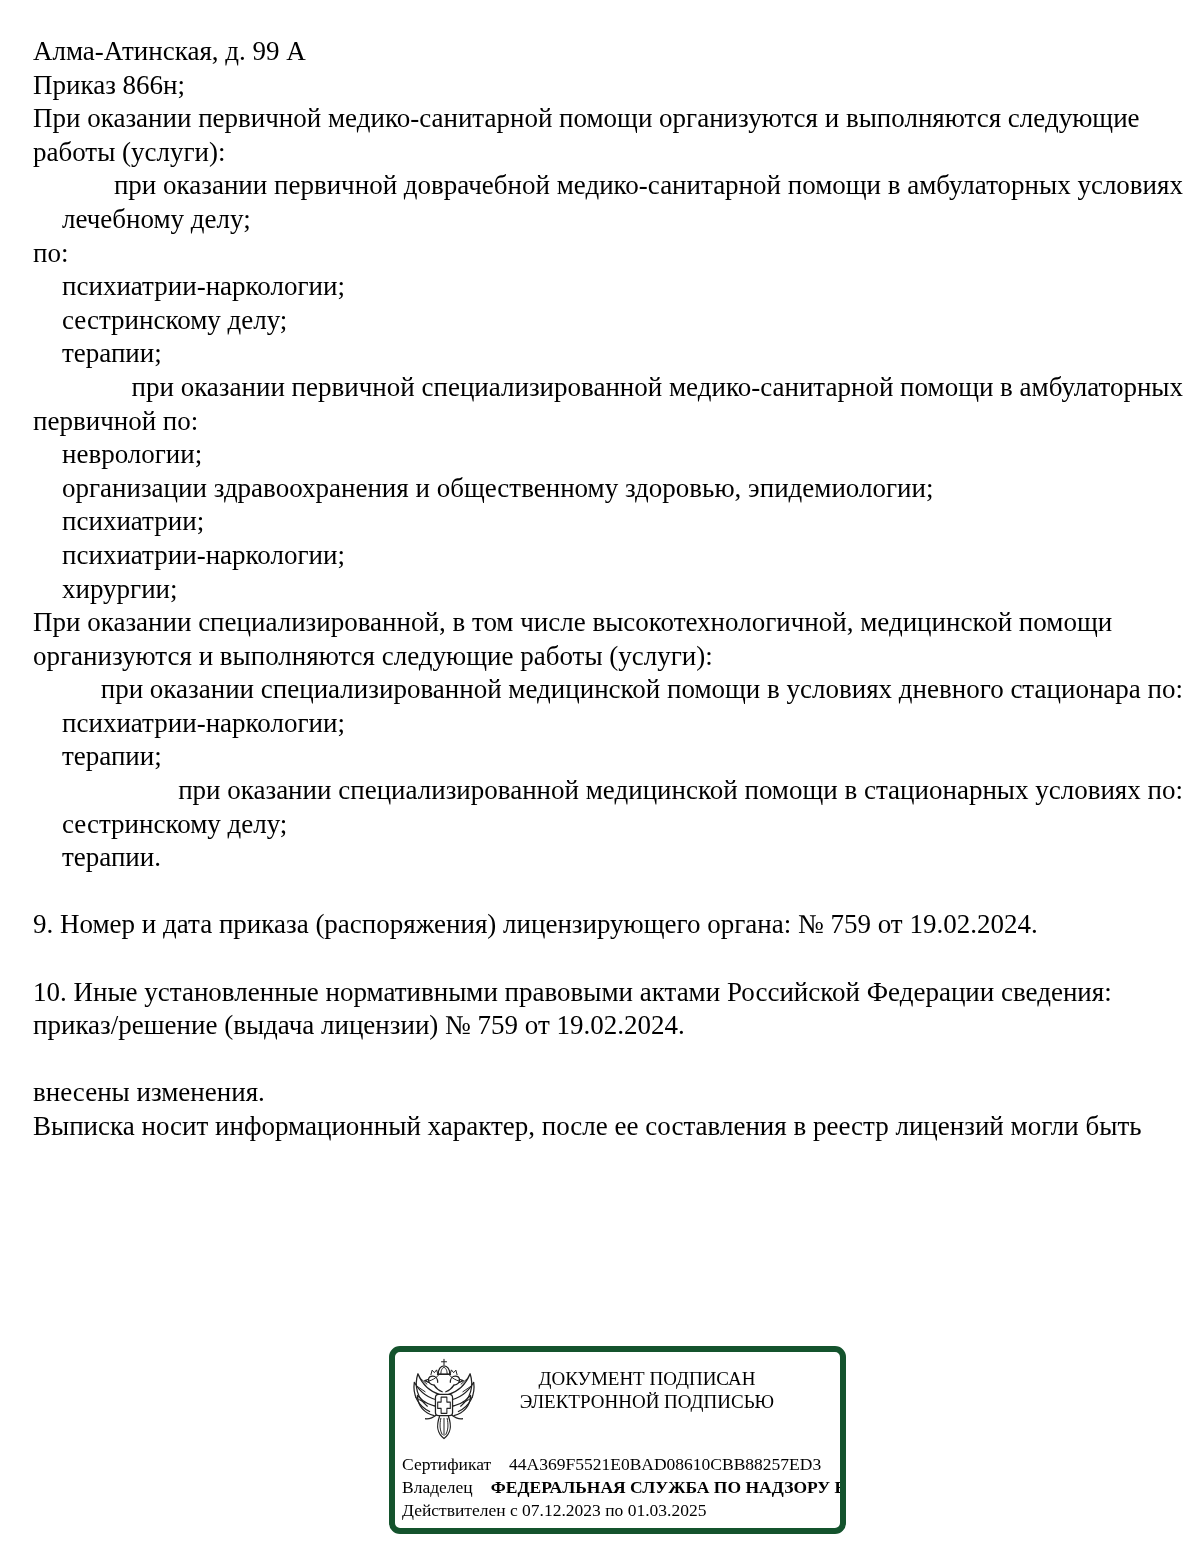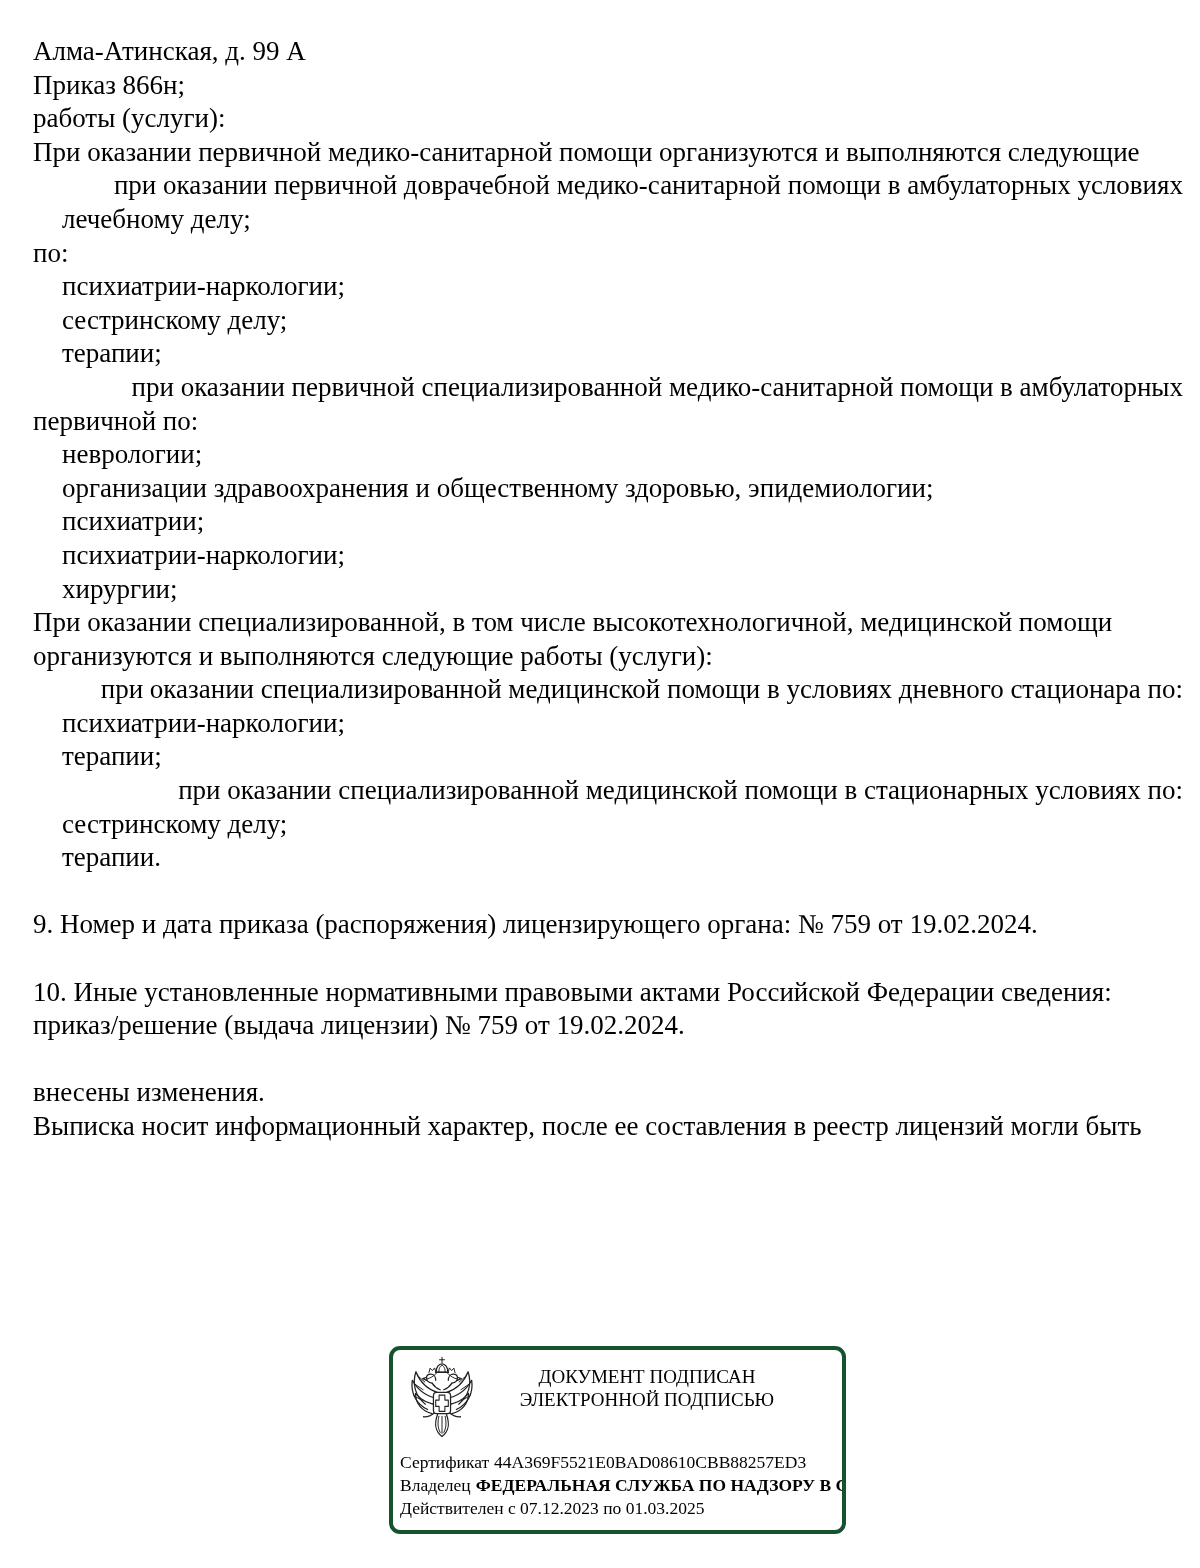--- a/index.html
+++ b/index.html
@@ -14,44 +14,44 @@
     position:absolute;left:33px;top:27px;width:1150px;
     font-size:27px;line-height:33.6px;margin-top:8px;
   }
   .line{min-height:33.6px;white-space:nowrap;}
   .i0{padding-left:0;}
   .i1{padding-left:13px;text-align:right;}
   .i2{padding-left:29px;}
   
   .stamp{
     position:absolute;left:389px;top:1346px;width:457px;height:188px;
-    border:4px solid #14532d;border-radius:11px;box-sizing:border-box;
+    border:6px solid #14532d;border-radius:11px;box-sizing:border-box;
     overflow:hidden;background:#fff;
   }
   .stamp-head{display:flex;align-items:flex-start;padding:6px 6px 0 13px;}
   .emblem{width:72px;height:90px;flex:none;}
   .stamp-title{
     flex:1;text-align:center;font-size:19px;line-height:23px;
     padding-top:9px;padding-right:20px;white-space:nowrap;
   }
   .stamp-body{
     padding:5px 0 0 7px;font-size:17.5px;line-height:23px;white-space:nowrap;
   }
   .srow{min-height:23px;}
-  .lbl{margin-right:5px;}
+  .lbl{margin-right:18px;}
   .owner-value{font-weight:bold;}
 </style>
 </head>
 <body>
 
 <div class="doc">
     <div class="line i0">Алма-Атинская, д. 99 А</div>
     <div class="line i0">Приказ 866н;</div>
+    <div class="line i0">При оказании первичной медико-санитарной помощи организуются и выполняются следующие</div>
     <div class="line i0">работы (услуги):</div>
-    <div class="line i0">При оказании первичной медико-санитарной помощи организуются и выполняются следующие</div>
     <div class="line i1">при оказании первичной доврачебной медико-санитарной помощи в амбулаторных условиях</div>
     <div class="line i2">лечебному делу;</div>
     <div class="line i0">по:</div>
     <div class="line i2">психиатрии-наркологии;</div>
     <div class="line i2">сестринскому делу;</div>
     <div class="line i2">терапии;</div>
     <div class="line i1">при оказании первичной специализированной медико-санитарной помощи в амбулаторных</div>
     <div class="line i0">первичной по:</div>
     <div class="line i2">неврологии;</div>
     <div class="line i2">организации здравоохранения и общественному здоровью, эпидемиологии;</div>

